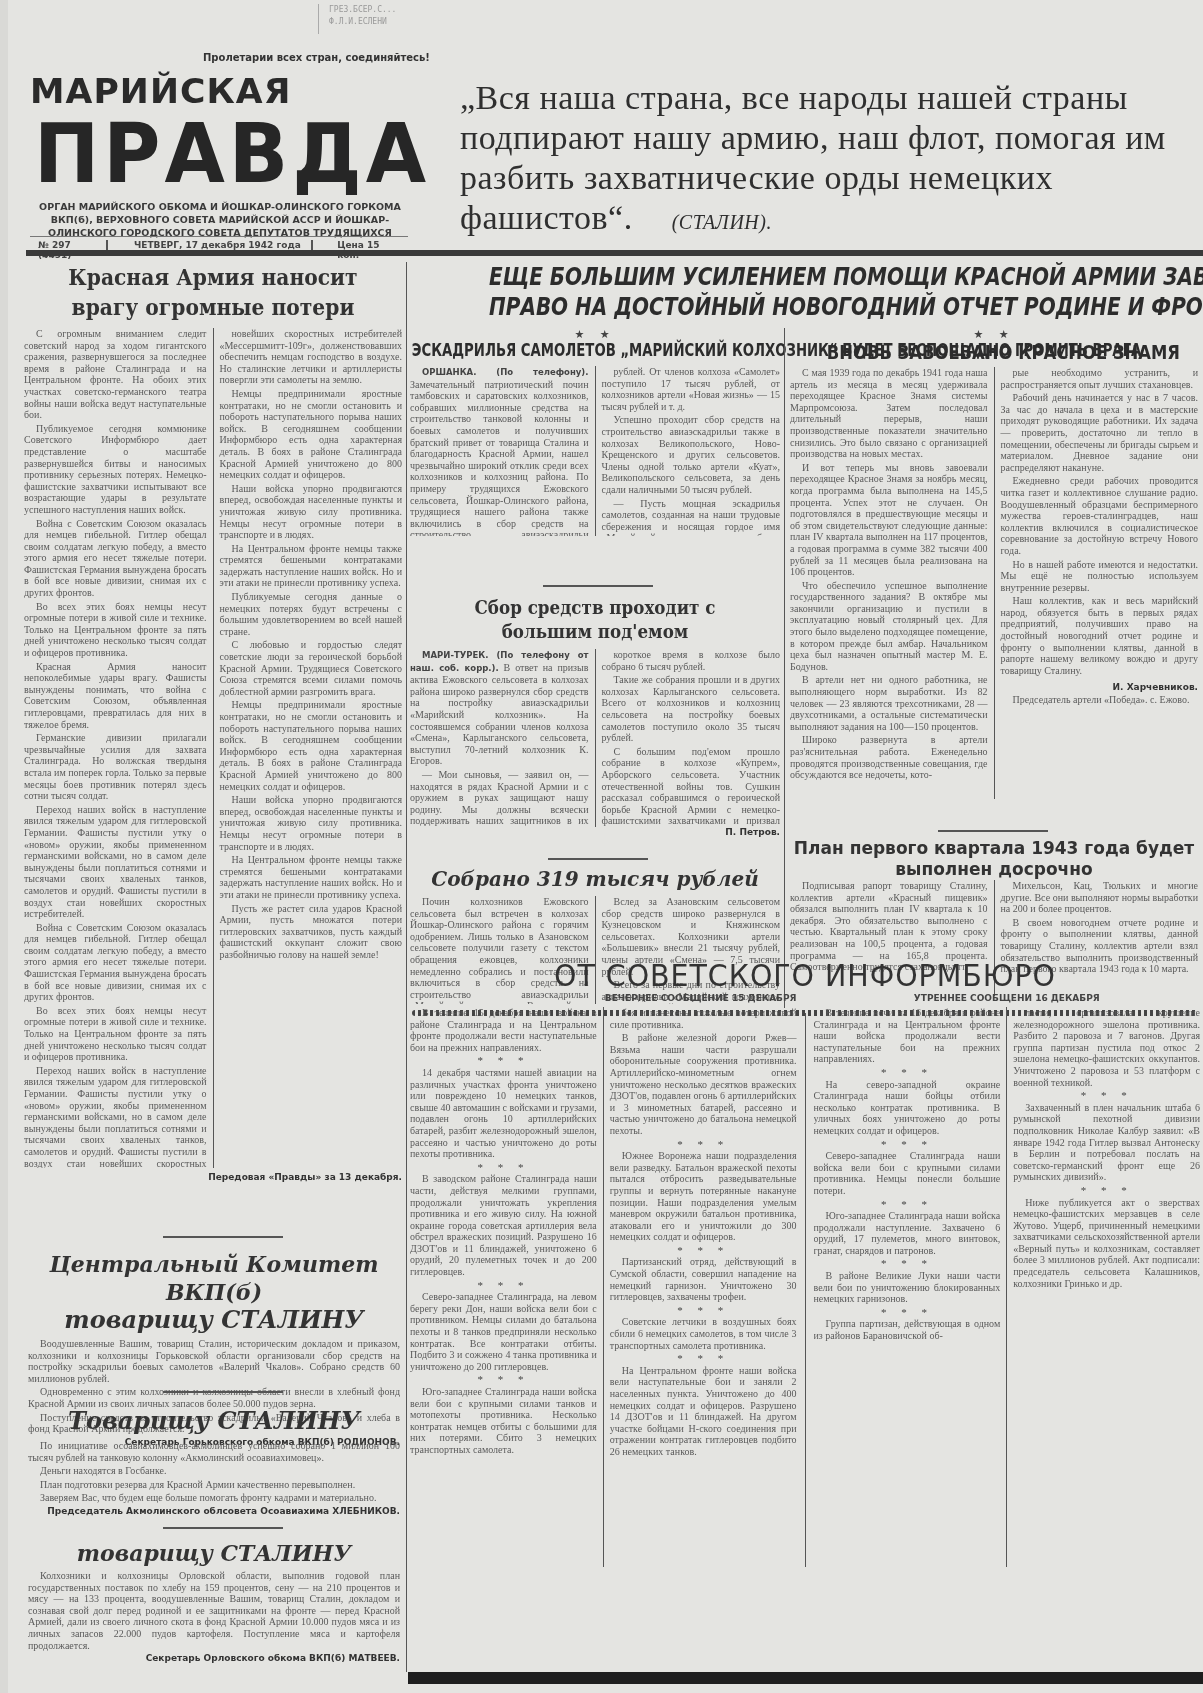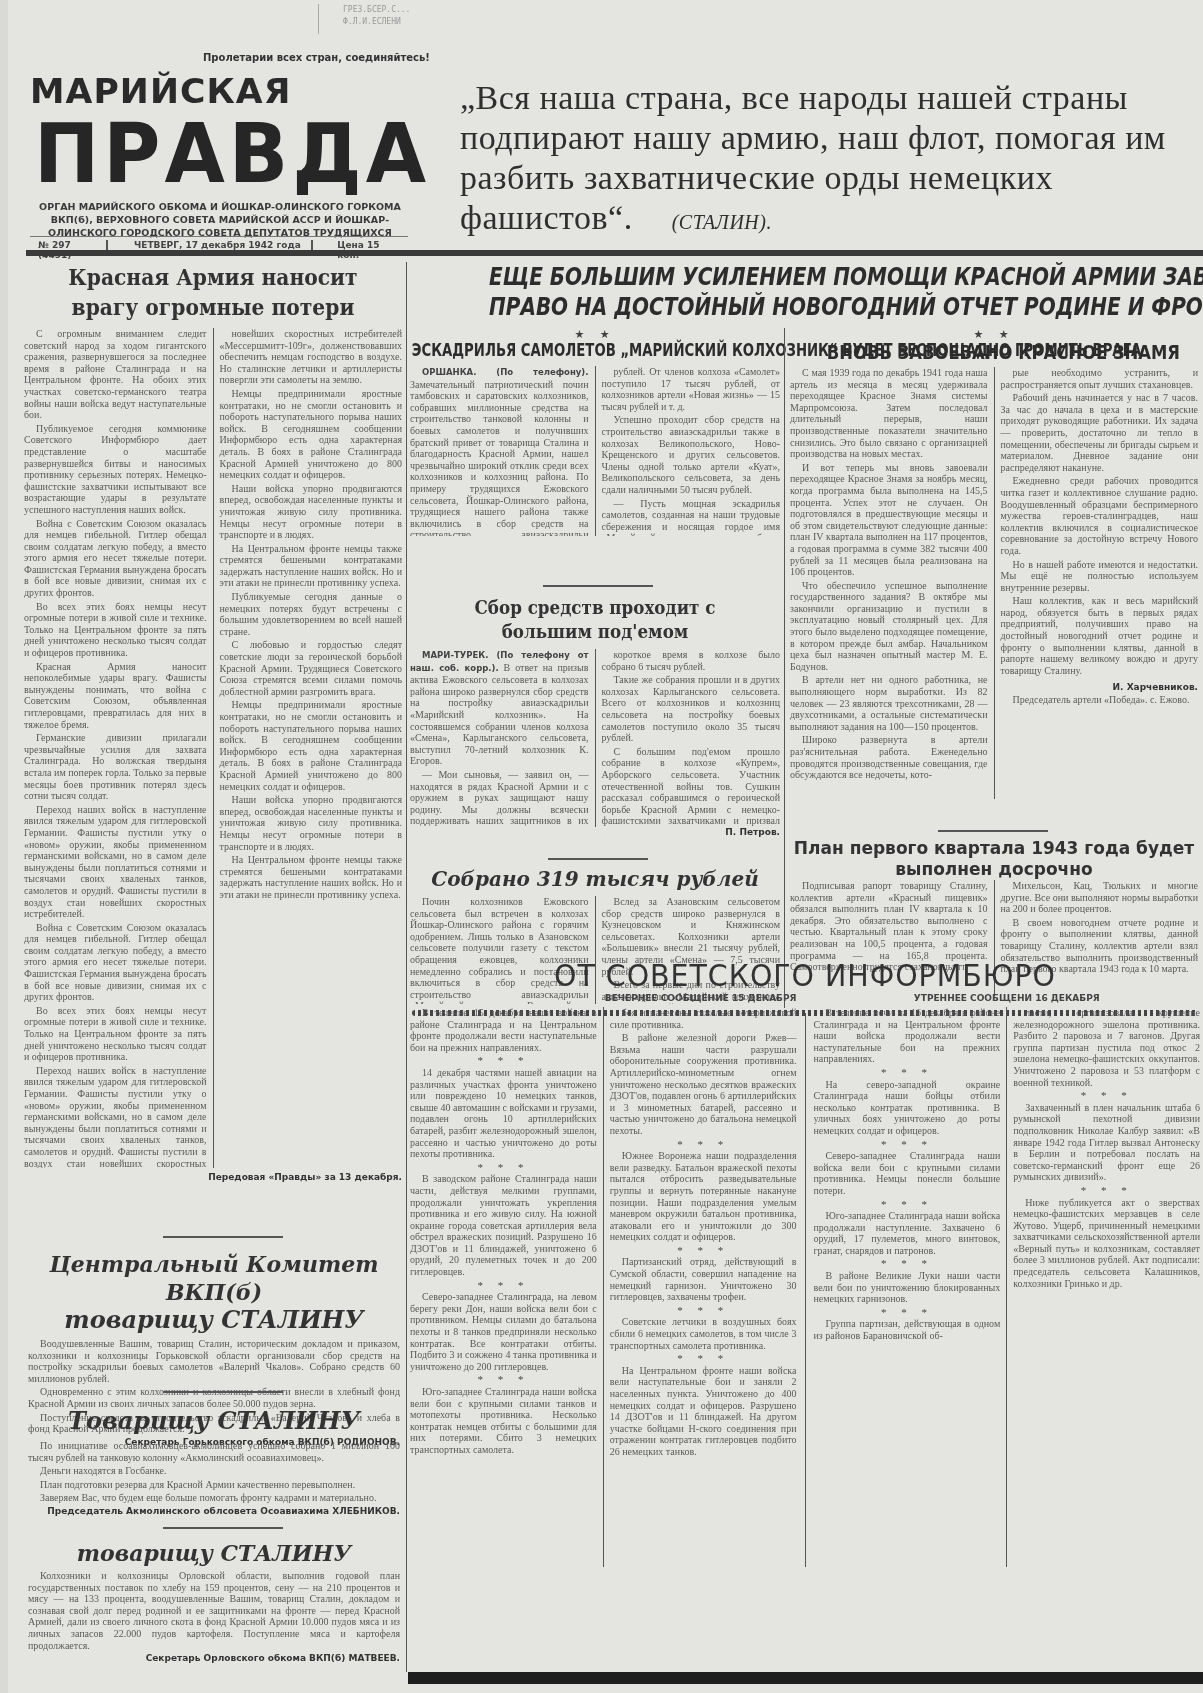--- a/index.html
+++ b/index.html
@@ -10,21 +10,21 @@
     color: #3a3a3a;
     position: relative;
   }
   .page {
     position: absolute; left: 8px; top: 0; width: 1195px; height: 1693px;
     background: #e4e4e1;
   }
   .stamp {
     position: absolute; left: 310px; top: 4px; width: 150px; height: 30px;
     border-left: 1px solid #aaa; font-family: "DejaVu Sans Mono", monospace;
-    font-size: 8px; color: #9a9a9a; padding-left: 24px; line-height: 12px;
+    font-size: 8px; color: #9a9a9a; padding-left: 10px; line-height: 12px;
   }
   
   .slogan {
     position: absolute; left: 195px; top: 52px; font-family: "DejaVu Sans", sans-serif;
     font-size: 10px; font-weight: bold; color: #333;
   }
   .mast-small {
     position: absolute; left: 22px; top: 72px; font-family: "DejaVu Sans", sans-serif;
     font-weight: 900; font-size: 33px; letter-spacing: 1px; color: #2a2a2a; transform: scaleX(1.05);
     transform-origin: left;
@@ -131,20 +131,21 @@
       <div>
         <p>новейших скоростных истребителей «Мессершмитт-109г», долженствовавших обеспечить немцам господство в воздухе. Но сталинские летчики и артиллеристы повергли эти самолеты на землю.</p>
         <p>Немцы предпринимали яростные контратаки, но не смогли остановить и побороть наступательного порыва наших войск. В сегодняшнем сообщении Информбюро есть одна характерная деталь. В боях в районе Сталинграда Красной Армией уничтожено до 800 немецких солдат и офицеров.</p>
         <p>Наши войска упорно продвигаются вперед, освобождая населенные пункты и уничтожая живую силу противника. Немцы несут огромные потери в транспорте и в людях.</p>
         <p>На Центральном фронте немцы также стремятся бешеными контратаками задержать наступление наших войск. Но и эти атаки не принесли противнику успеха.</p>
         <p>Публикуемые сегодня данные о немецких потерях будут встречены с большим удовлетворением во всей нашей стране.</p>
         <p>С любовью и гордостью следят советские люди за героической борьбой Красной Армии. Трудящиеся Советского Союза стремятся всеми силами помочь доблестной армии разгромить врага.</p>
         <p>Немцы предпринимали яростные контратаки, но не смогли остановить и побороть наступательного порыва наших войск. В сегодняшнем сообщении Информбюро есть одна характерная деталь. В боях в районе Сталинграда Красной Армией уничтожено до 800 немецких солдат и офицеров.</p>
         <p>Наши войска упорно продвигаются вперед, освобождая населенные пункты и уничтожая живую силу противника. Немцы несут огромные потери в транспорте и в людях.</p>
         <p>На Центральном фронте немцы также стремятся бешеными контратаками задержать наступление наших войск. Но и эти атаки не принесли противнику успеха.</p>
+        <p>Пусть же растет сила ударов Красной Армии, пусть множатся потери гитлеровских захватчиков, пусть каждый фашистский оккупант сложит свою разбойничью голову на нашей земле!</p>
       </div>
     </div>
     <div class="byline" style="margin-top:4px;">Передовая «Правды» за 13 декабря.</div>
   </div>
 
   <div class="abs short-rule" style="left:155px;top:1236px;width:120px;"></div>
 
   <div class="abs" style="left:20px;top:1250px;width:372px;">
     <div class="hl-ital" style="font-size:22px;line-height:28px;">Центральный Комитет ВКП(б)</div>
     <div class="hl-ital" style="font-size:24px;line-height:28px;">товарищу СТАЛИНУ</div>

